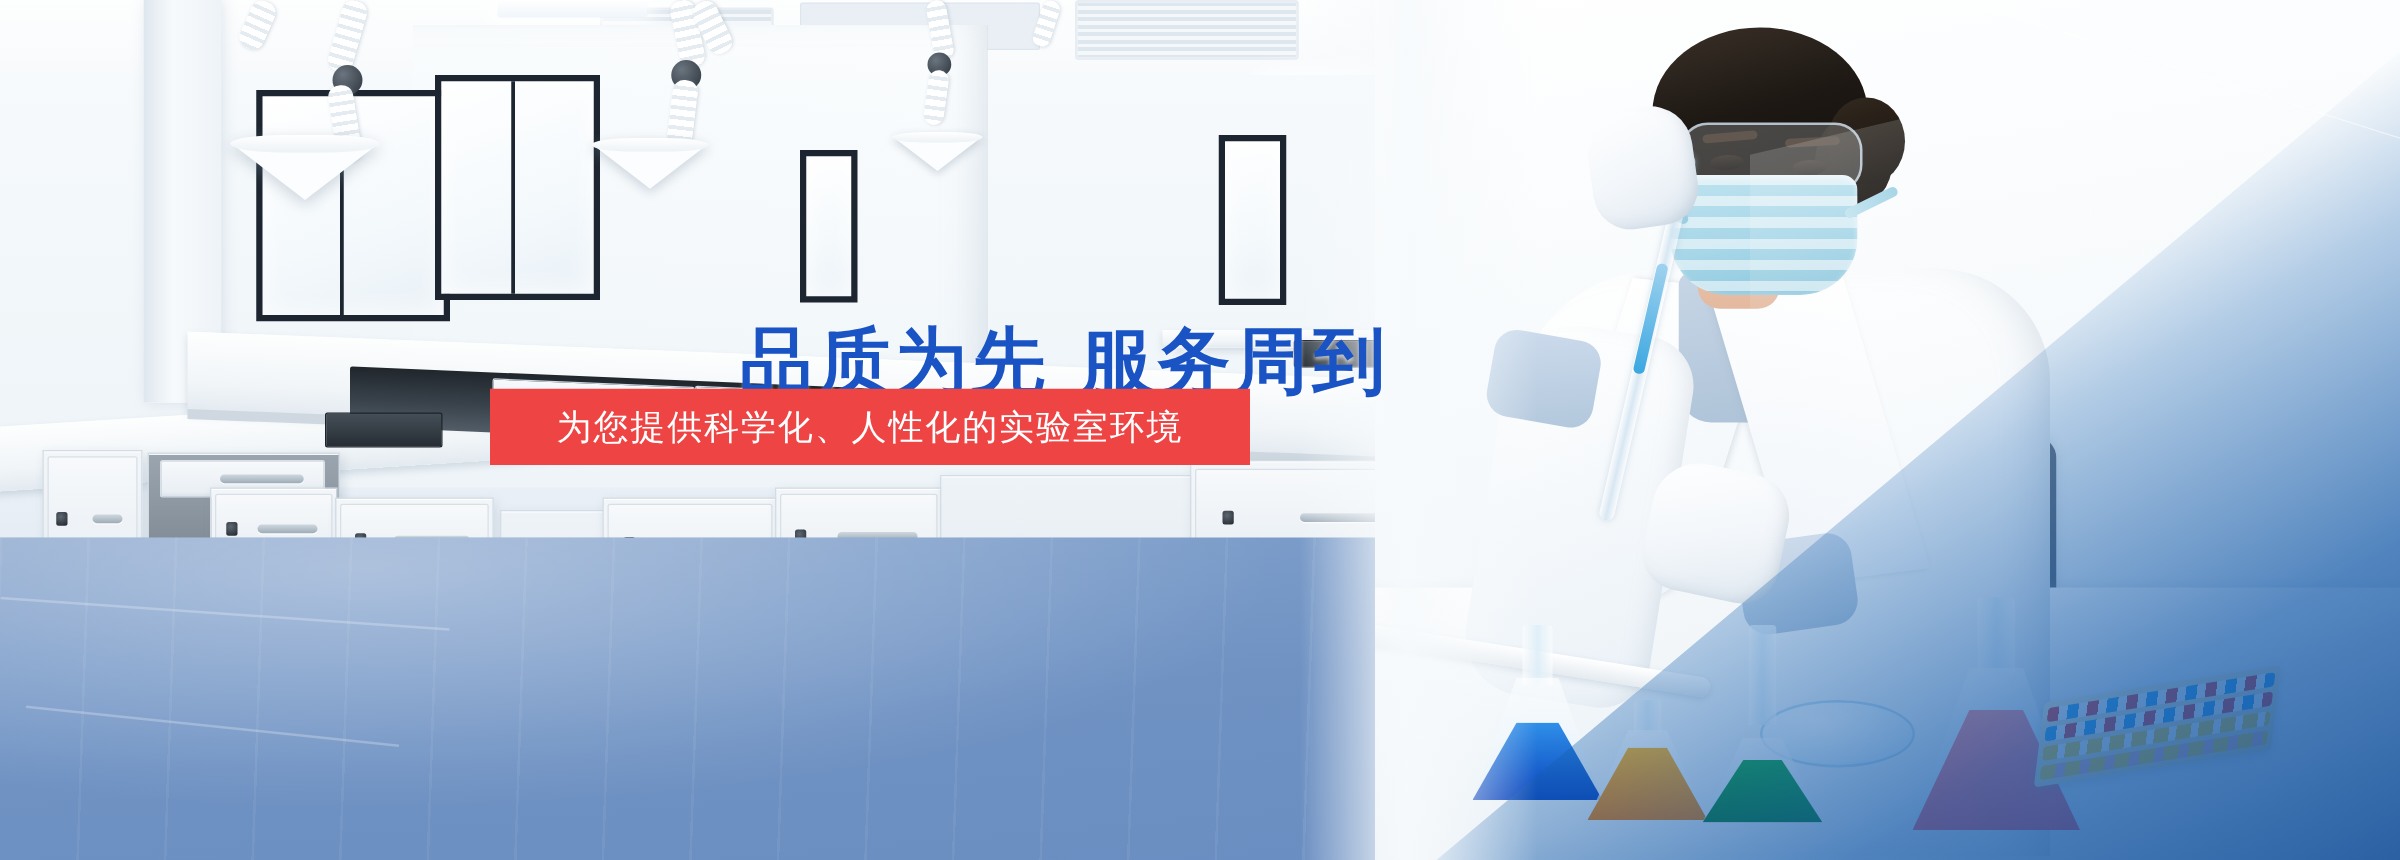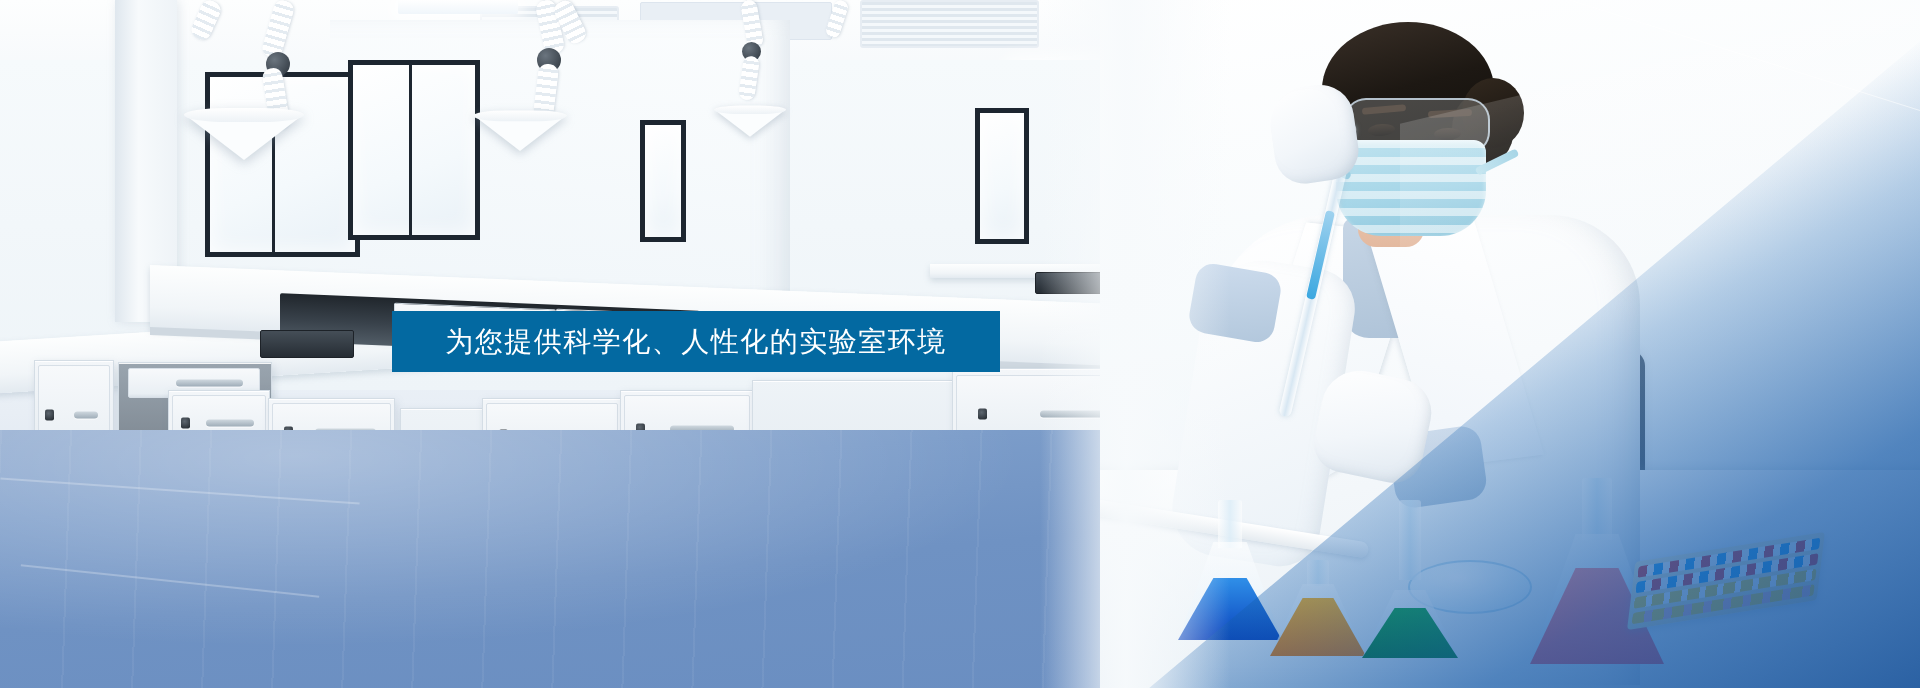--- a/index.html
+++ b/index.html
@@ -352,21 +352,21 @@
   .headline-cn{
     position:absolute;left:592px;top:251px;
     font-family:"DejaVu Sans","Liberation Sans",sans-serif;
     font-size:58px;font-weight:bold;letter-spacing:4px;white-space:nowrap;
     color:#1953c4;
     text-shadow:0 2px 3px rgba(255,255,255,.55);
   }
   .subbar{
     position:absolute;left:392px;top:311px;
     width:608px;height:61px;
-    background:#0369a1;
+    background:#ef4444;
     display:flex;align-items:center;justify-content:center;
   }
   .subbar-text{
     font-family:"DejaVu Sans","Liberation Sans",sans-serif;
     font-size:28px;color:#ffffff;letter-spacing:1.5px;white-space:nowrap;
   }
 </style>
 </head>
 <body>
 
@@ -614,18 +614,19 @@
     </div>
 
     <div class="diag2"></div>
     <div class="diag"></div>
     <div class="diag-line"></div>
   </div>
 
   <div class="seam"></div>
 
   <div class="copy">
+    <div class="headline-cn">品质为先 服务周到</div>
     <div class="subbar">
       <span class="subbar-text">为您提供科学化、人性化的实验室环境</span>
     </div>
   </div>
 
 </div>
 
 </body></html>

